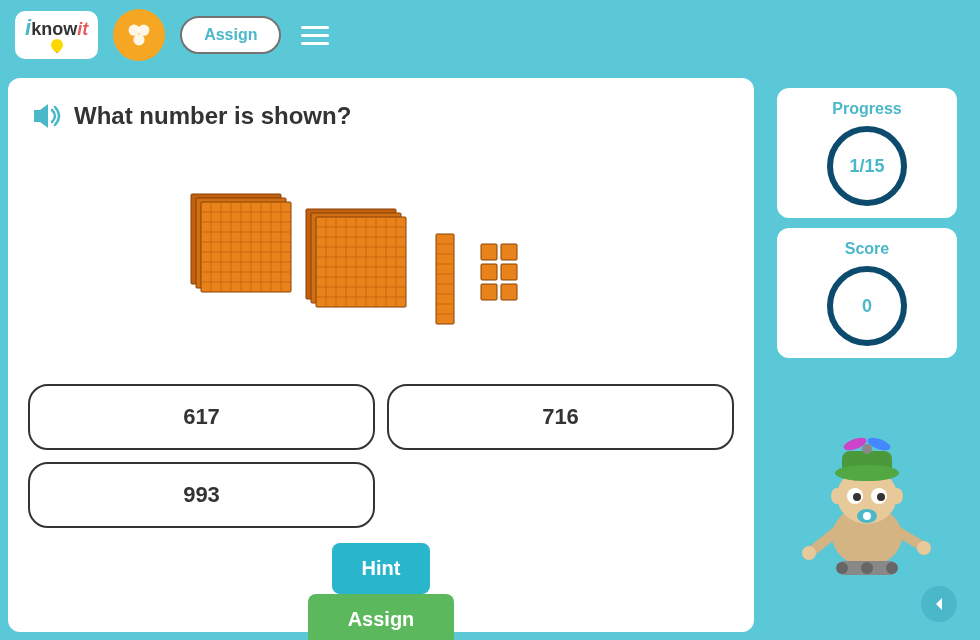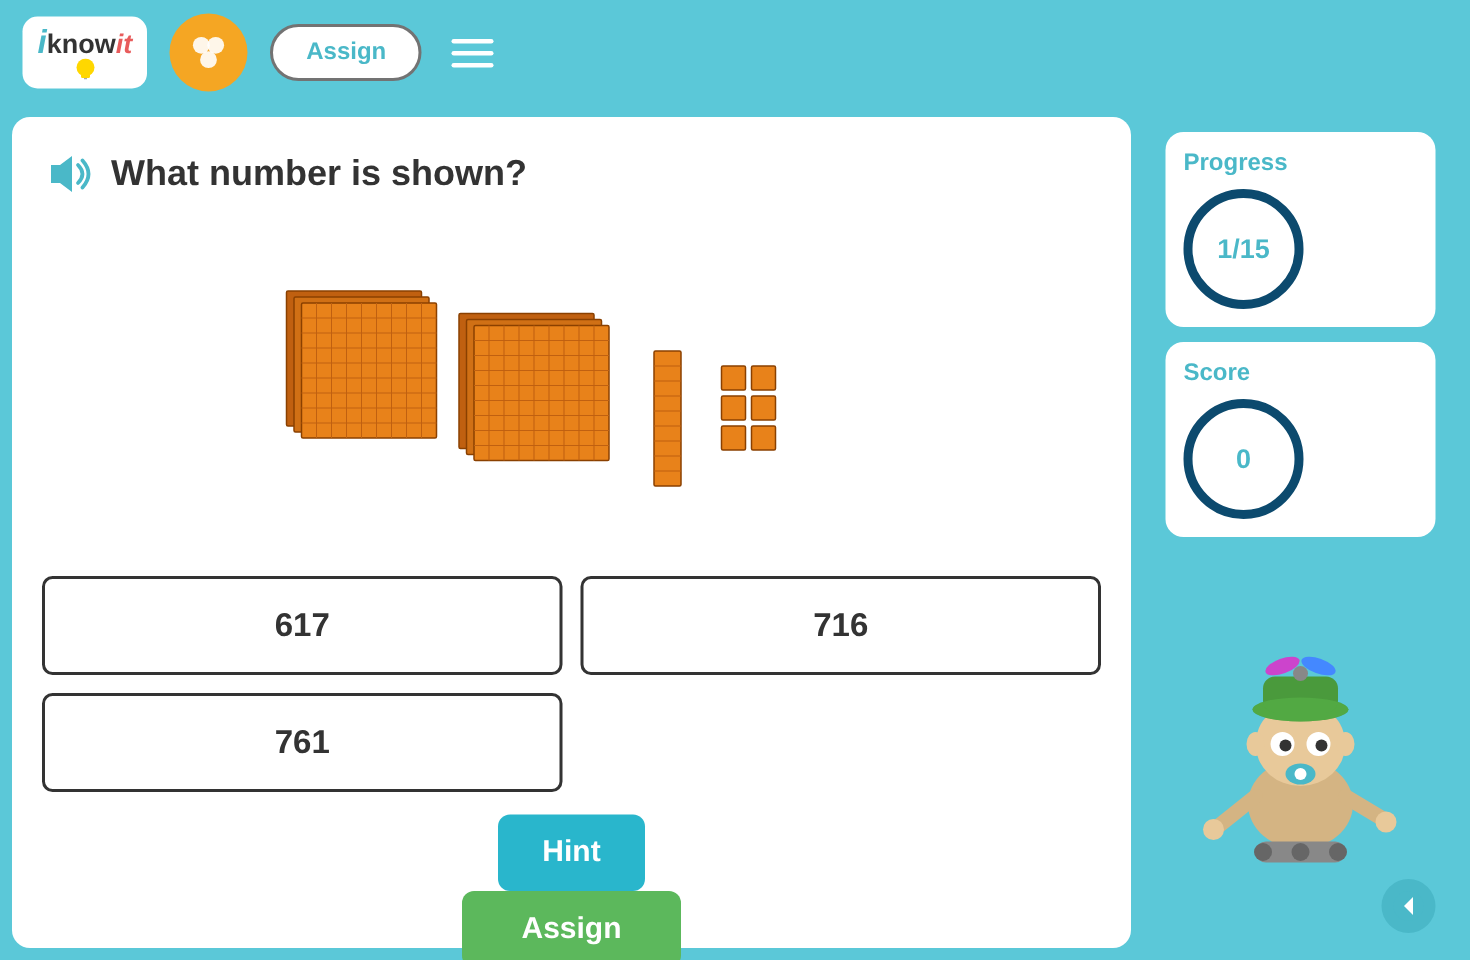--- a/index.html
+++ b/index.html
@@ -134,21 +134,21 @@
 
     
     .answers-grid {
       display: grid;
       grid-template-columns: 1fr 1fr;
       gap: 12px;
       margin-bottom: 15px;
     }
     .answer-btn {
       border: 2.5px solid #333;
-      border-radius: 7px;
+      border-radius: 20px;
       padding: 18px;
       font-size: 22px;
       font-weight: bold;
       text-align: center;
       background: white;
       cursor: pointer;
       color: #333;
     }
 
     
@@ -189,21 +189,21 @@
       padding: 10px 5px;
     }
 
     .stat-box {
       background: white;
       border-radius: 12px;
       width: 180px;
       padding: 12px;
       display: flex;
       flex-direction: column;
-      align-items: flex-start;
+      align-items: center;
       gap: 8px;
     }
     .stat-label {
       font-size: 16px;
       font-weight: bold;
       color: #4ab8c8;
     }
 
     .circle-stat {
       width: 80px; height: 80px;
@@ -365,21 +365,21 @@
         <rect x="370" y="90" width="16" height="16" fill="#e8821a" stroke="#8a4000" stroke-width="1" rx="1"></rect>
         <rect x="370" y="110" width="16" height="16" fill="#e8821a" stroke="#8a4000" stroke-width="1" rx="1"></rect>
         <rect x="370" y="130" width="16" height="16" fill="#e8821a" stroke="#8a4000" stroke-width="1" rx="1"></rect>
 
       </svg>
     </div>
 
     <div class="answers-grid">
       <button class="answer-btn">617</button>
       <button class="answer-btn">716</button>
-      <button class="answer-btn">761</button>
+      <button class="answer-btn">993</button>
     </div>
 
     <div class="bottom-row">
       <button class="hint-btn">Hint</button>
       <button class="submit-btn">Assign</button>
     </div>
   </div>
 
   <div class="right-panel">
 

